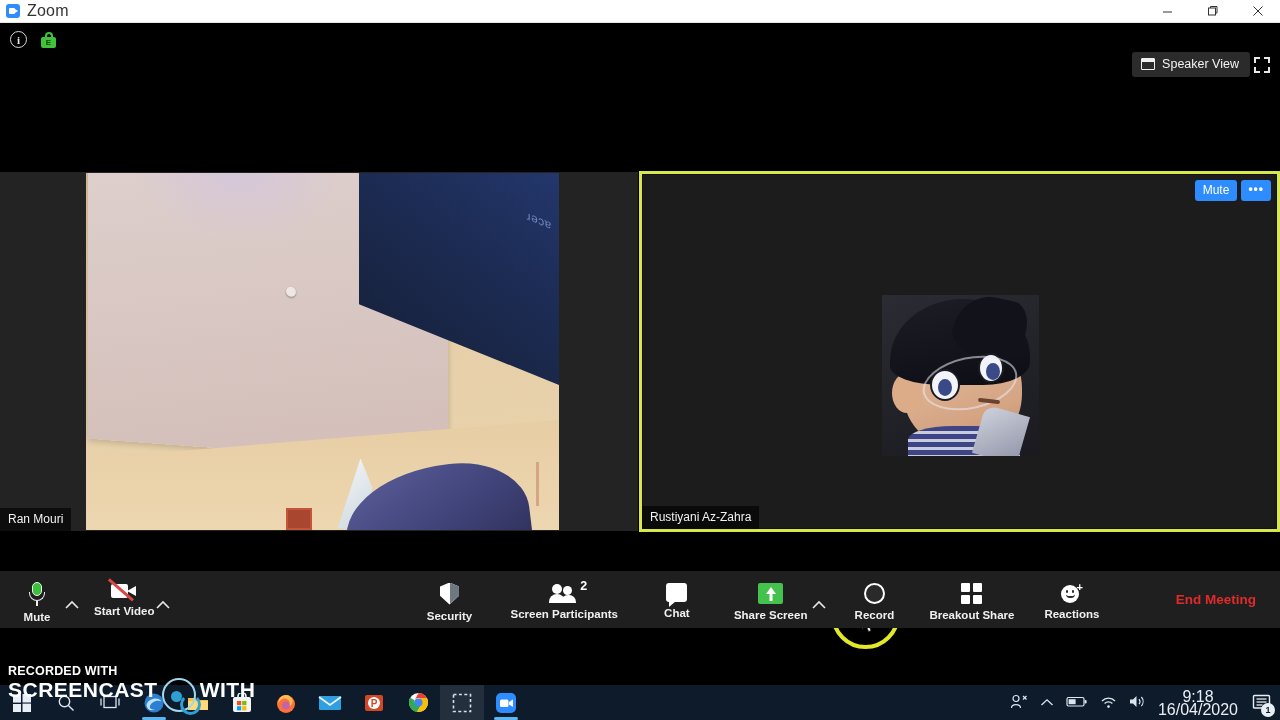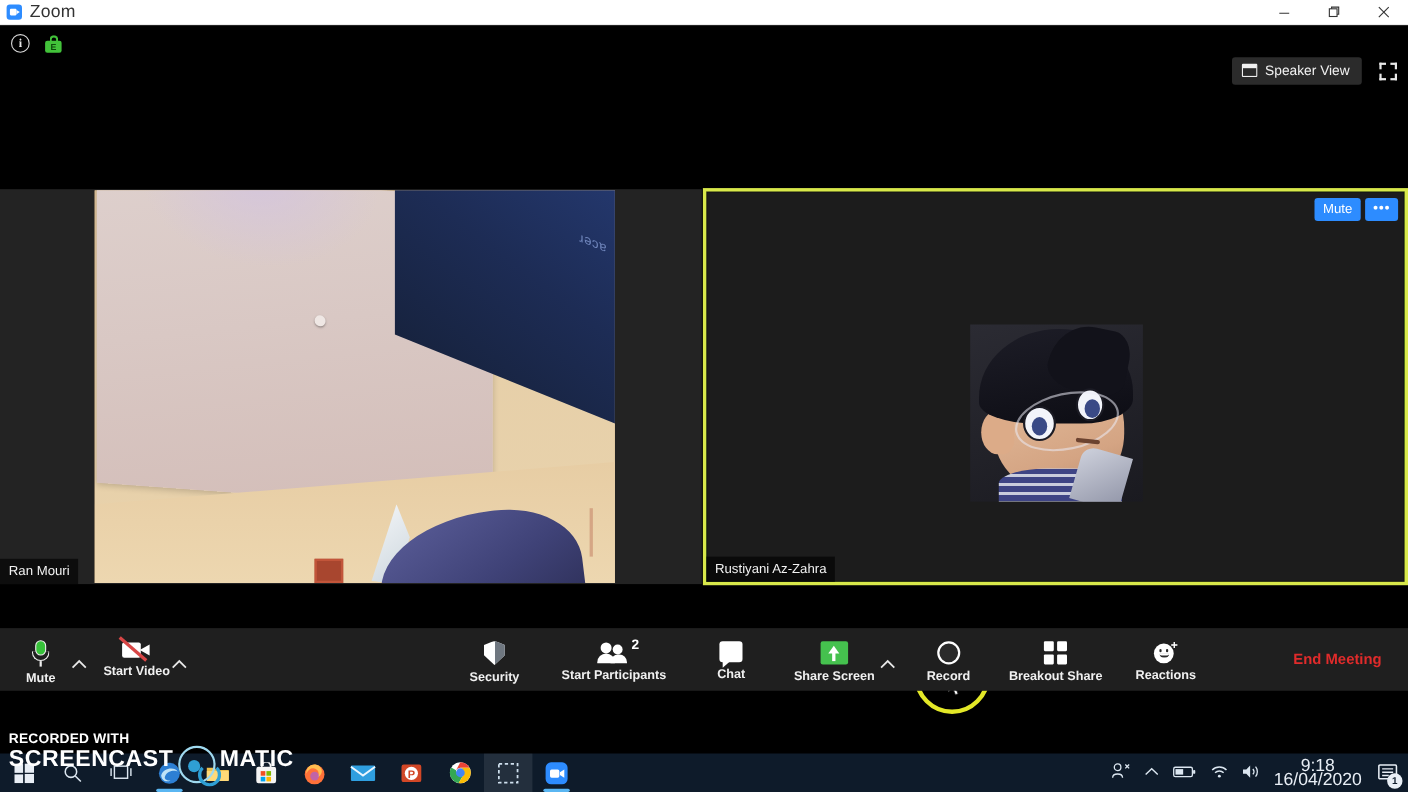--- a/index.html
+++ b/index.html
@@ -72,21 +72,21 @@
   }
   .icon-lock .shackle {
     position: absolute; top: 0; left: 3.5px;
     width: 8px; height: 7px;
     border: 2px solid #42c23a; border-bottom: none;
     border-radius: 5px 5px 0 0;
   }
 
   .top-right-ctrls {
     position: absolute; top: 29px; right: 10px;
-    display: flex; align-items: center; gap: 16px; padding-left: 43px;
+    display: flex; align-items: center; gap: 4px; padding-left: 43px;
   }
   .speaker-view {
     display: flex; align-items: center; gap: 7px;
     background: #2b2b2b; color: #f2f2f2;
     padding: 5px 11px 6px 9px; border-radius: 3px;
     font-size: 12.5px;
   }
   .sv-icon { width: 14px; height: 12px; position: relative; }
   .sv-icon .frame {
     position: absolute; inset: 0; border: 1.5px solid #f0f0f0; border-radius: 1px;
@@ -550,21 +550,21 @@
           <span class="lbl">Security</span>
         </div>
         <div class="tb-item" style="margin-left:34px;">
           <span class="people-icon">
             <i class="h1"></i>
               <i class="b1"></i>
               <i class="h2"></i>
               <i class="b2"></i>
             <span class="badge-count">2</span>
           </span>
-          <span class="lbl">Start Participants</span>
+          <span class="lbl">Screen Participants</span>
         </div>
         <div class="tb-item" style="margin-left:32px;">
           <span class="chat-icon">
               <i class="bub"></i>
               <i class="tail"></i>
             </span>
           <span class="lbl">Chat</span>
         </div>
         <div class="tb-item" style="margin-left:30px;">
           <span class="share-icon">
@@ -605,21 +605,21 @@
 
       <div class="end-meeting">End Meeting</div>
     </div>
   </div>
 
   <div class="watermark">
     <div class="wm-line1">RECORDED WITH</div>
     <div class="wm-line2">
       <span>SCREENCAST</span>
       <span class="wm-logo"></span>
-      <span>MATIC</span>
+      <span>WITH</span>
     </div>
   </div>
 
   <div class="taskbar">
 
     <div class="tk-item">
       <svg width="18" height="18" viewBox="0 0 18 18">
         <rect x="0" y="0.6" width="8" height="8" fill="#e8eef5"></rect>
         <rect x="9.5" y="0" width="8.5" height="8.5" fill="#e8eef5"></rect>
         <rect x="0" y="10" width="8" height="8" fill="#e8eef5"></rect>

